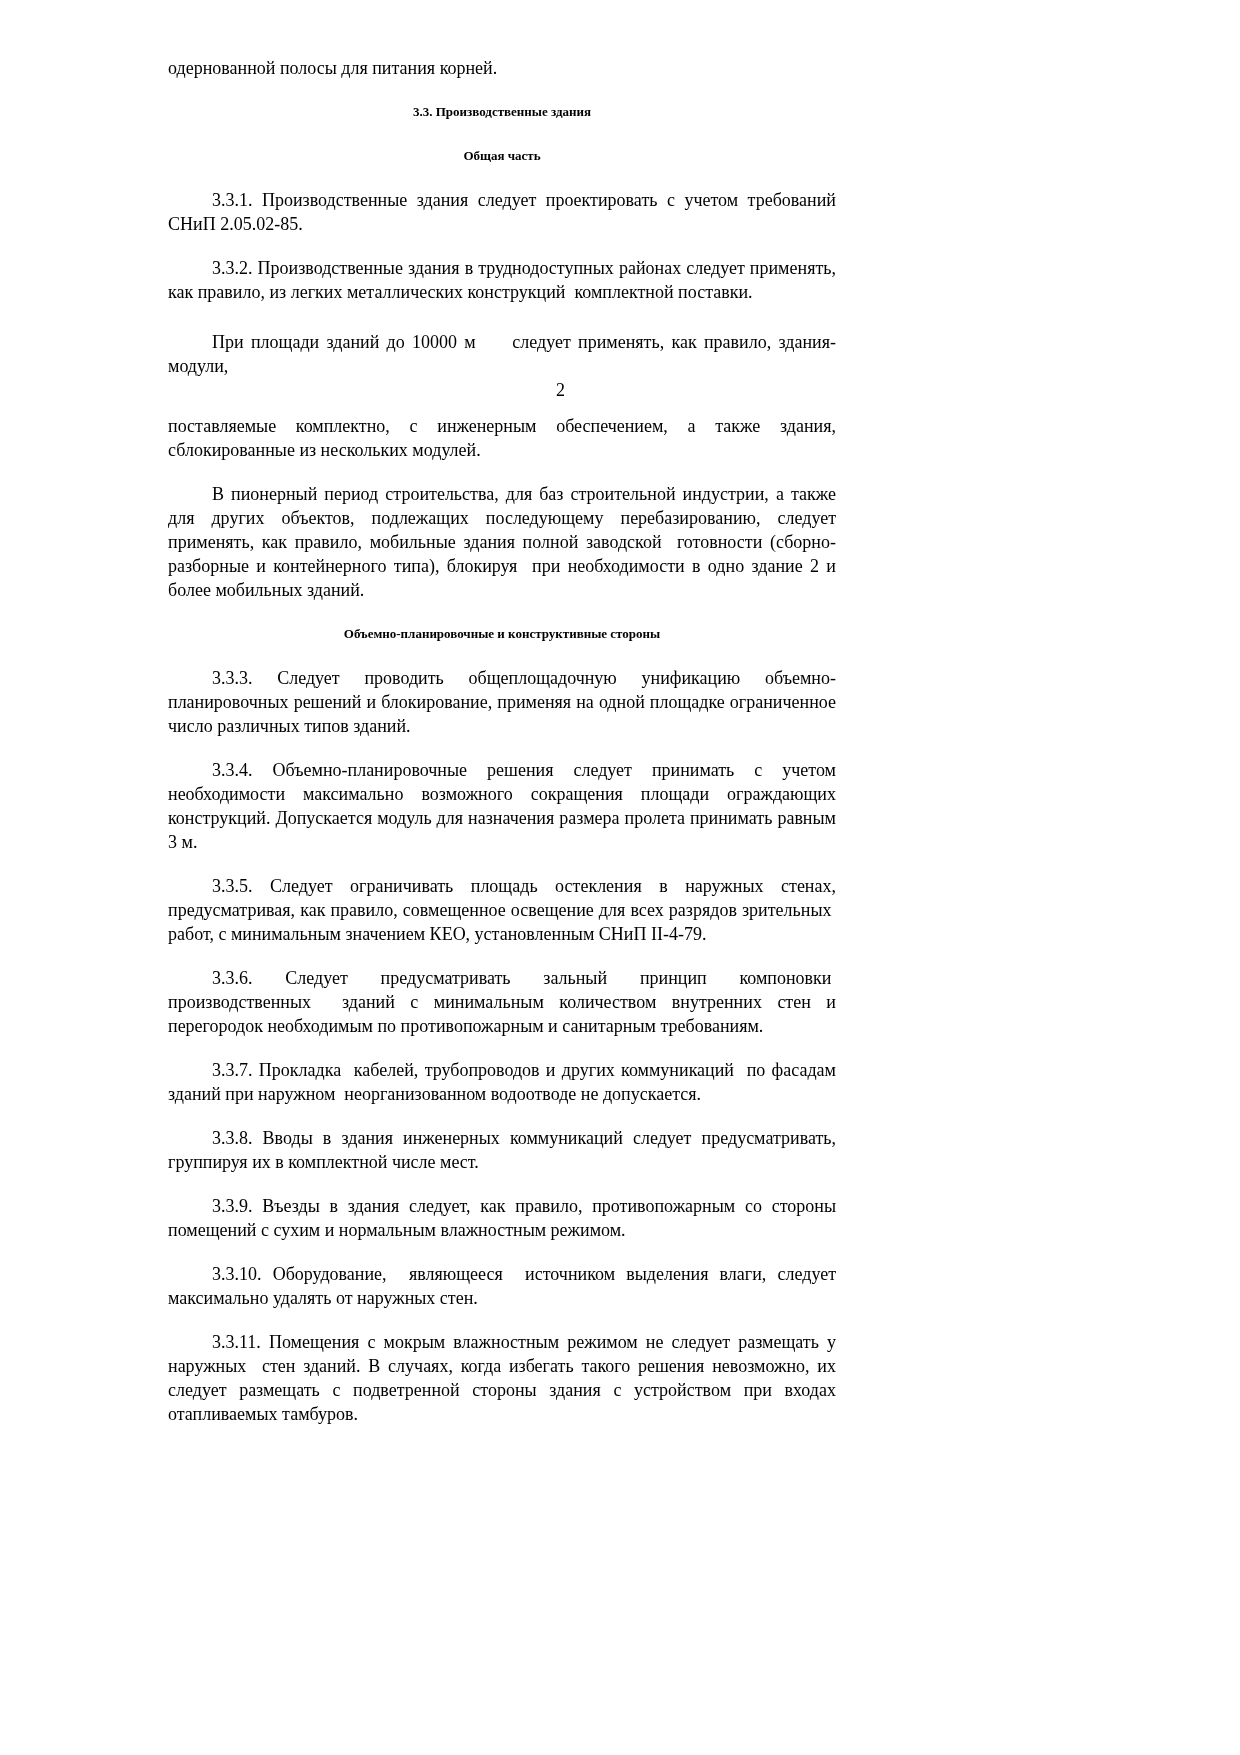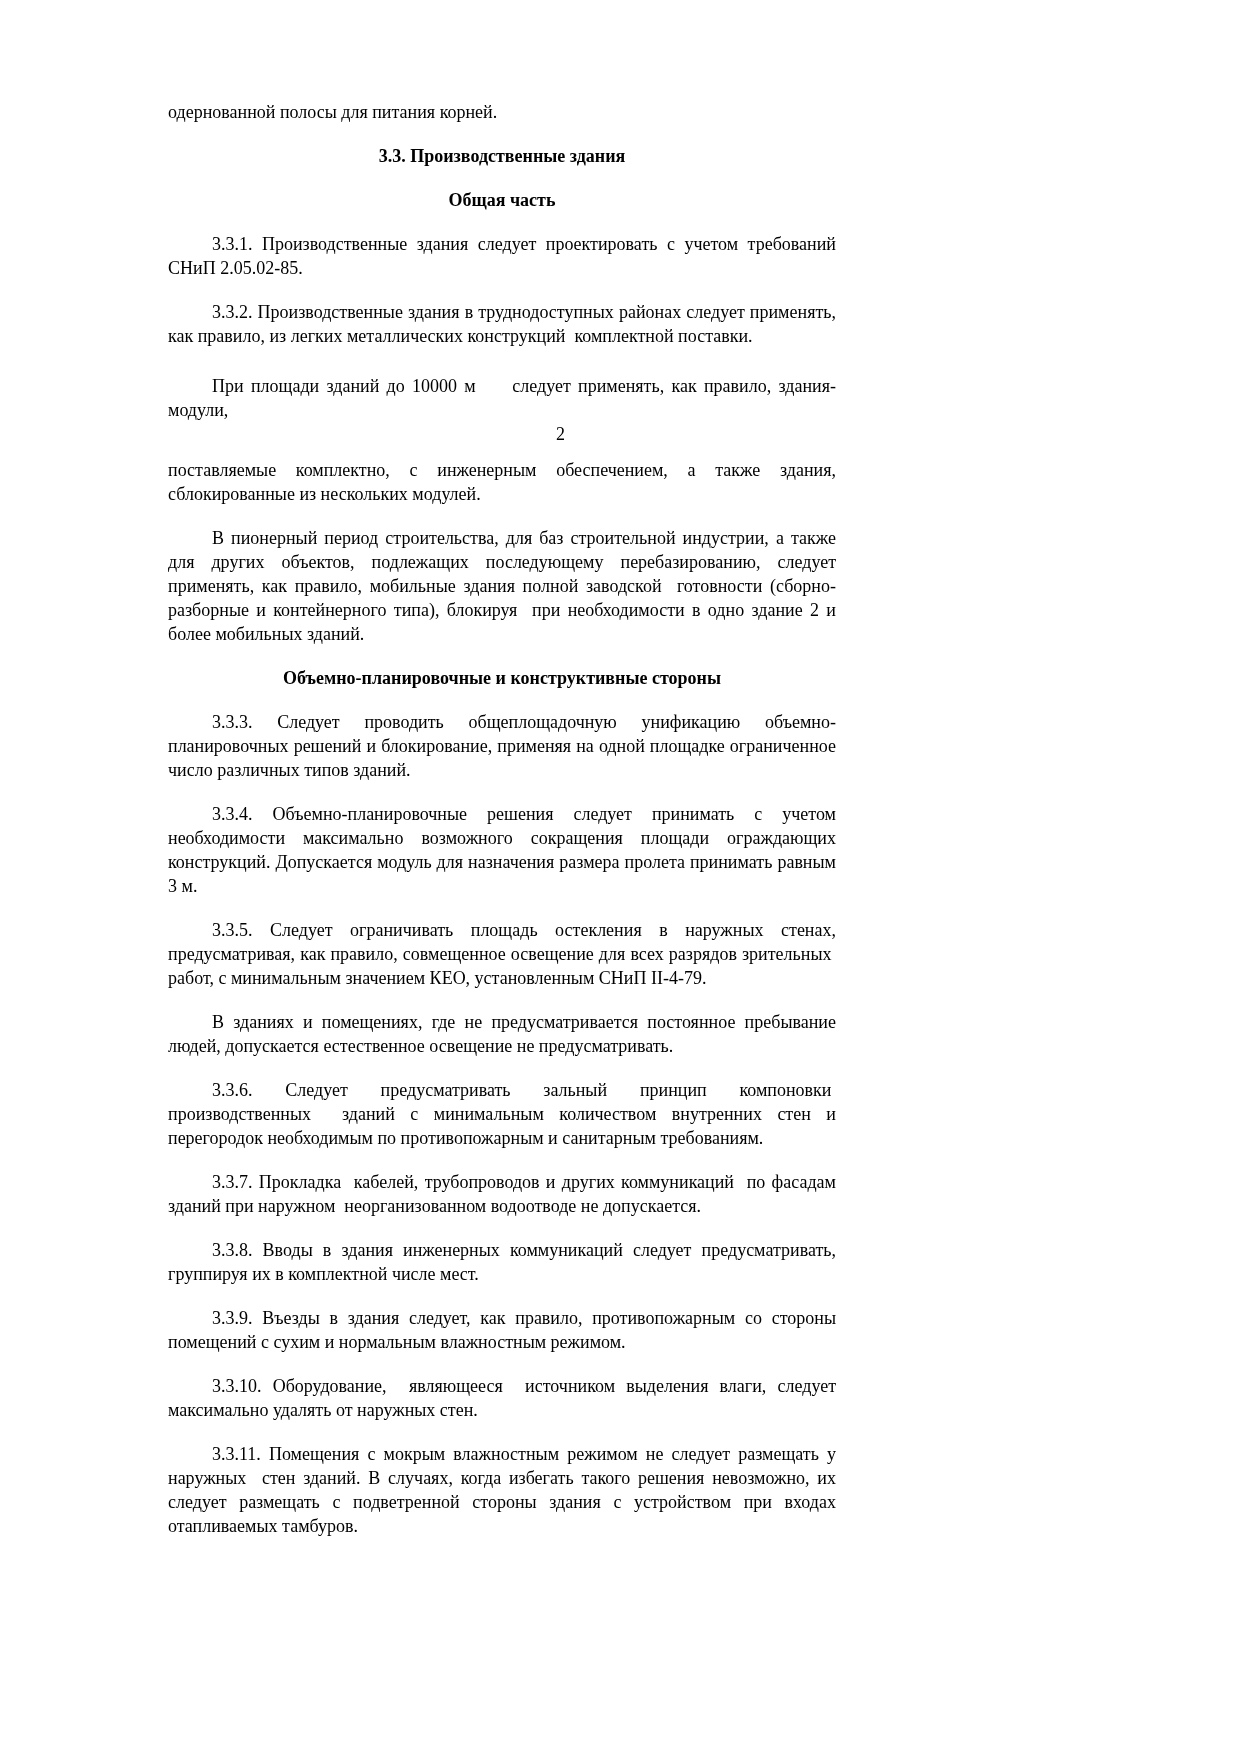--- a/index.html
+++ b/index.html
@@ -9,41 +9,41 @@
     background: #ffffff;
     color: #000000;
     font-family: "Liberation Serif", "DejaVu Serif", serif;
     font-size: 18px;
     line-height: 24px;
   }
   .page {
     box-sizing: border-box;
     width: 1024px;
     height: 1755px;
-    padding: 100px 188px 0 168px;
+    padding: 56px 188px 0 168px;
     overflow: hidden;
     background: #ffffff;
   }
   .page p {
     margin: 0 0 20px 0;
     text-indent: 44px;
     text-align: justify;
   }
   .page p.intro {
     text-indent: 0;
     text-align: left;
   }
   .page p.no-indent {
     text-indent: 0;
   }
   .heading {
     font-weight: bold;
     text-align: center;
     text-indent: 0;
-    font-size: 18px;
+    font-size: 13px;
     line-height: 24px;
     margin: 0 0 20px 0;
   }
   .heading.first {
     margin-top: 5px;
   }
   .page p.formula-line {
     text-align: justify;
     text-align-last: justify;
     margin: 26px 0 0 0;
@@ -78,21 +78,20 @@
   <p>В пионерный период строительства, для баз строительной индустрии, а также для других объектов, подлежащих последующему перебазированию, следует применять, как правило, мобильные здания полной заводской&nbsp; готовности (сборно-разборные и контейнерного типа), блокируя&nbsp; при необходимости в одно здание 2 и более мобильных зданий.</p>
 
   <h3 class="heading">Объемно-планировочные и конструктивные стороны</h3>
 
   <p>3.3.3. Следует проводить общеплощадочную унификацию объемно-планировочных решений и блокирование, применяя на одной площадке ограниченное число различных типов зданий.</p>
 
   <p>3.3.4. Объемно-планировочные решения следует принимать с учетом необходимости максимально возможного сокращения площади ограждающих конструкций. Допускается модуль для назначения размера пролета принимать равным 3 м.</p>
 
   <p>3.3.5. Следует ограничивать площадь остекления в наружных стенах, предусматривая, как правило, совмещенное освещение для всех разрядов зрительных&nbsp; работ, с минимальным значением КЕО, установленным СНиП II-4-79.</p>
 
-  <p>В зданиях и помещениях, где не предусматривается постоянное пребывание людей, допускается естественное освещение не предусматривать.</p>
 
   <p>3.3.6. Следует предусматривать зальный принцип компоновки&nbsp; производственных&nbsp; зданий с минимальным количеством внутренних стен и перегородок необходимым по противопожарным и санитарным требованиям.</p>
 
   <p>3.3.7. Прокладка&nbsp; кабелей, трубопроводов и других коммуникаций&nbsp; по фасадам зданий при наружном&nbsp; неорганизованном водоотводе не допускается.</p>
 
   <p>3.3.8. Вводы в здания инженерных коммуникаций следует предусматривать, группируя их в комплектной числе мест.</p>
 
   <p>3.3.9. Въезды в здания следует, как правило, противопожарным со стороны помещений с сухим и нормальным влажностным режимом.</p>
 
   <p>3.3.10. Оборудование,&nbsp; являющееся&nbsp; источником выделения влаги, следует максимально удалять от наружных стен.</p>

